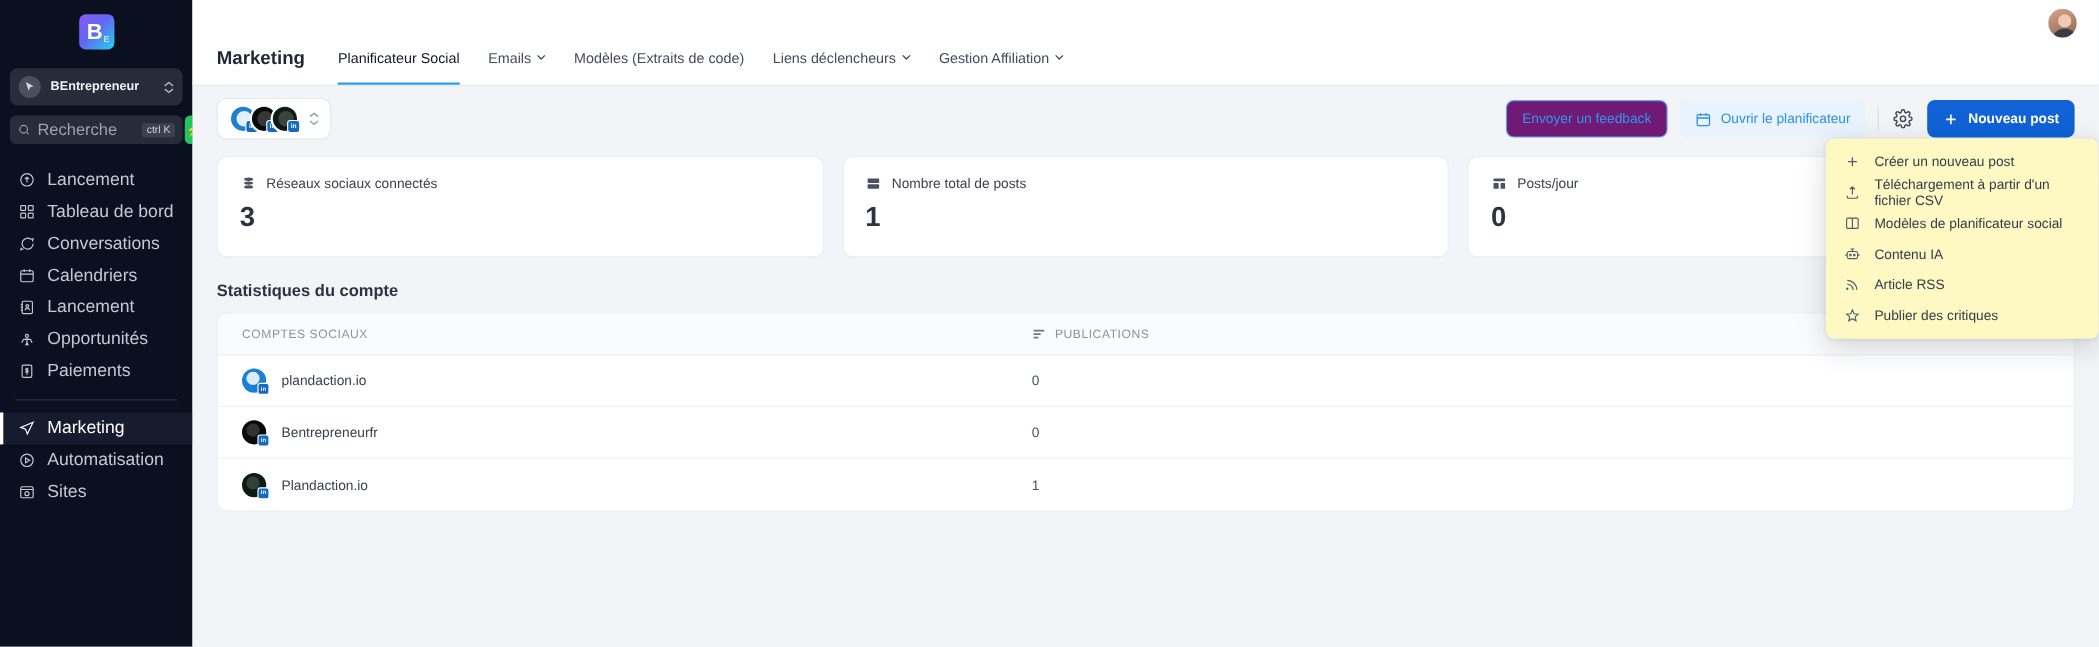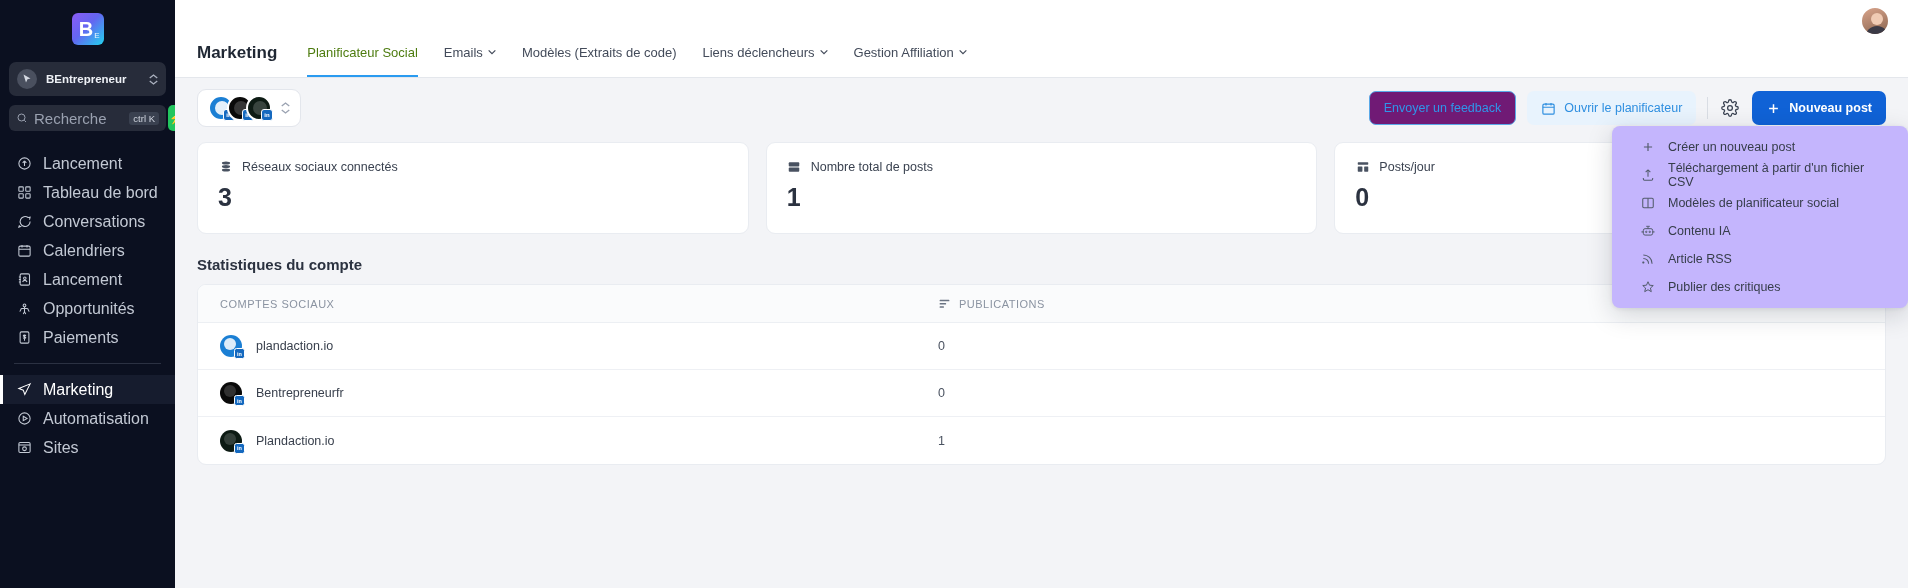--- a/index.html
+++ b/index.html
@@ -82,21 +82,21 @@
     display: flex; align-items: flex-end; padding: 0 22px;
     position: relative;
   }
   .tabs { display: flex; align-items: center; gap: 26px; height: 48px; }
   .brand-title { font-size: 17px; color: #1f2733; font-weight: bold; margin-right: 4px; }
   .tab {
     font-size: 13px; color: #434b5a; height: 48px;
     display: flex; align-items: center; gap: 5px; cursor: pointer;
     border-bottom: 2.5px solid transparent;
   }
-  .tab.active { color: #4d7c0f; border-bottom-color: #2a9bf0; }
+  .tab.active { color: #0f172a; border-bottom-color: #2a9bf0; }
   .chev { width: 8px; height: 8px; display:inline-block; }
   .avatar-top {
     position: absolute; right: 18px; top: 6px;
     width: 30px; height: 30px; border-radius: 50%;
     background: linear-gradient(160deg,#d9a48b,#8a6550);
     border: 2px solid #fff; overflow: hidden; cursor: pointer;
   }
   .avatar-top .head { position:absolute; left:9px; top:5px; width:12px; height:12px; border-radius:50%; background:#f0cbb4; }
   .avatar-top .body { position:absolute; left:3px; top:18px; width:24px; height:16px; border-radius:12px 12px 0 0; background:#3b3a46; }
 
@@ -138,23 +138,23 @@
   }
   .btn-outline { border: 1px solid #5aa9e8; color: #2f96ea; background: #701a75; }
   .btn-soft { background: #e8f3fd; color: #2f8fe0; }
   .btn-primary { background: #1062d6; color: #fff; font-weight: bold; }
   .vline { width: 1px; height: 22px; background: #d9dde4; }
   .gear { width: 22px; height: 22px; cursor: pointer; color: #3c4453; display:flex;align-items:center;justify-content:center; }
 
   
   .dropdown {
     position: absolute; right: 0px; top: 126px;
-    width: 296px; background: #c4b5fd; border-radius: 8px;
+    width: 248px; background: #fef9c3; border-radius: 8px;
     box-shadow: 0 7px 26px rgba(16,24,40,0.17), 0 1px 4px rgba(16,24,40,0.08);
-    padding: 7px 12px; z-index: 40;
+    padding: 7px 0; z-index: 40;
   }
   .menu-item {
     height: 28px; display: flex; align-items: center; gap: 13px;
     padding: 0 16px; font-size: 12.5px; color: #363d4a; cursor: pointer;
   }
   .menu-ico { width: 15px; height: 15px; flex: 0 0 15px; color: #525b6b; display:flex;align-items:center;justify-content:center; }
 
   
   .cards { display: flex; gap: 17px; padding: 0 22px; margin-top: 4px; }
   .card {

